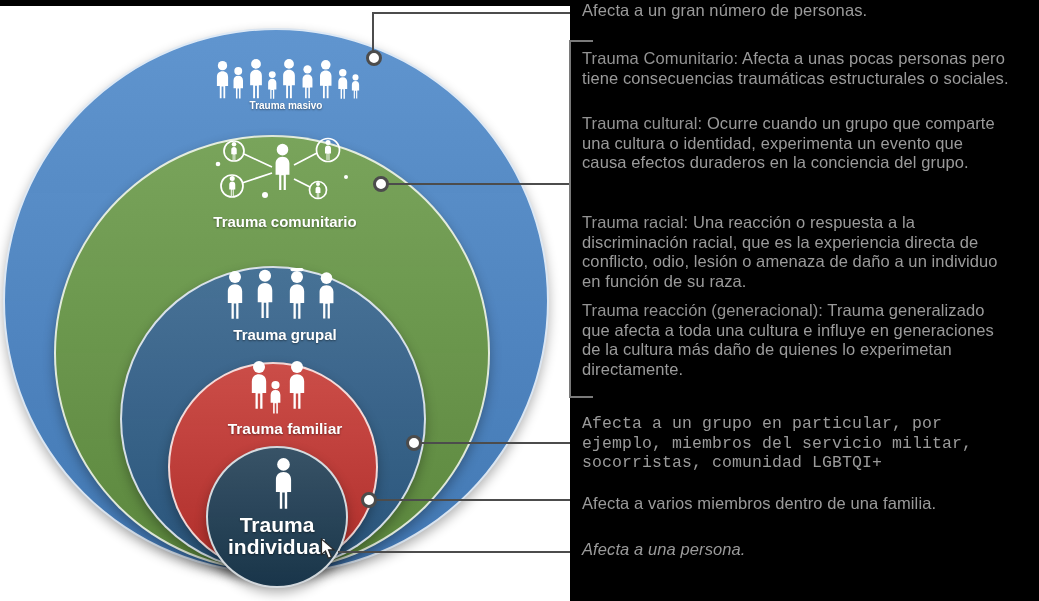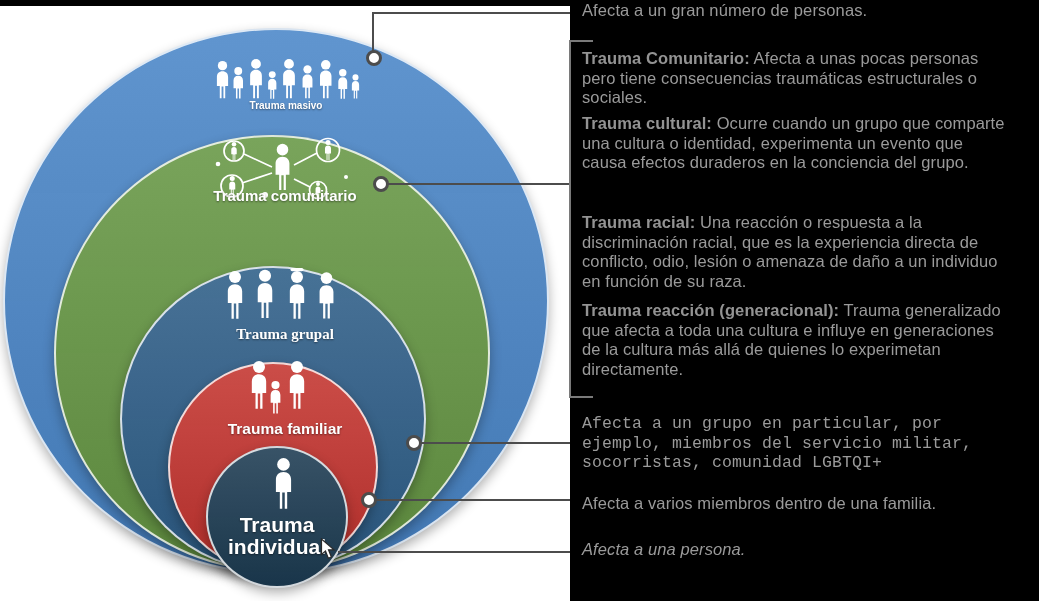--- a/index.html
+++ b/index.html
@@ -15,21 +15,21 @@
   
   .cline{position:absolute;background:#4c4c4c;z-index:6;}
   .cdot{position:absolute;width:10px;height:10px;border-radius:50%;background:#fff;
         border:3px solid #4c4c4c;z-index:7;}
   .bracket{position:absolute;background:#7a7a7a;z-index:9;}
   .top-strip{position:absolute;left:0;top:0;width:570px;height:6px;background:#000;z-index:6;}
   
   .panel{position:absolute;left:570px;top:0;width:469px;height:601px;background:#000;z-index:8;}
   .note{position:absolute;left:12px;width:430px;margin:0;color:#9a9a9a;
         font-size:16.5px;line-height:19.5px;letter-spacing:.1px;z-index:10;}
-  .note b{font-weight:bold;color:#939393;}
+  .note b{font-weight:normal;color:#939393;}
   .cursor{position:absolute;z-index:11;}
 </style>
 </head>
 <body>
 
 <div class="stage">
 
   <svg width="0" height="0" style="position:absolute" aria-hidden="true">
     <symbol id="person" viewBox="0 0 20 46">
       <circle cx="10" cy="5.5" r="5.5"></circle>
@@ -87,24 +87,24 @@
     <use href="#person" x="2" y="0" width="22" height="50"></use>
     <use href="#person" x="40" y="0" width="22" height="50"></use>
     <use href="#person" x="22" y="20" width="15" height="34"></use>
   </svg>
 
   <svg class="icon" style="left:263px;top:458px;z-index:6" width="40" height="54" viewBox="0 0 40 54">
     <use href="#person" x="9" y="0" width="23" height="53"></use>
   </svg>
 
   <div class="ring-label" style="left:166px;top:100px;width:240px;font-size:10px;z-index:6;">Trauma masivo</div>
-  <div class="ring-label" style="left:135px;top:188px;width:300px;font-size:15px;line-height:16px;z-index:6;">
+  <div class="ring-label" style="left:135px;top:214px;width:300px;font-size:15px;line-height:16px;z-index:6;">
     <div>Trauma comunitario</div>
   </div>
-  <div class="ring-label" style="left:165px;top:326px;width:240px;font-size:15px;z-index:6;font-family:Liberation Serif, serif;">Trauma grupal</div>
+  <div class="ring-label" style="left:165px;top:326px;width:240px;font-size:15px;z-index:6;">Trauma grupal</div>
   <div class="ring-label" style="left:165px;top:420px;width:240px;font-size:15.5px;z-index:6;">Trauma familiar</div>
   <div class="ring-label" style="left:197px;top:514px;width:160px;font-size:21px;line-height:22px;z-index:6;">
     <div>Trauma</div>
     <div>individual</div>
   </div>
 
   <div class="cline" style="left:372px;top:12px;width:2px;height:47px;"></div>
   <div class="cline" style="left:372px;top:12px;width:200px;height:2px;"></div>
   <div class="cdot" style="left:366px;top:50px;"></div>
 
@@ -134,21 +134,21 @@
     <p class="note" style="top:49px;">
       <b>Trauma Comunitario:</b><span> Afecta a unas pocas personas pero tiene consecuencias traumáticas estructurales o sociales.</span>
     </p>
     <p class="note" style="top:114px;">
       <b>Trauma cultural:</b><span> Ocurre cuando un grupo que comparte una cultura o identidad, experimenta un evento que causa efectos duraderos en la conciencia del grupo.</span>
     </p>
     <p class="note" style="top:213px;">
       <b>Trauma racial:</b><span> Una reacción o respuesta a la discriminación racial, que es la experiencia directa de conflicto, odio, lesión o amenaza de daño a un individuo en función de su raza.</span>
     </p>
     <p class="note" style="top:301px;">
-      <b>Trauma reacción (generacional):</b><span> Trauma generalizado que afecta a toda una cultura e influye en generaciones de la cultura más allá de quienes lo experimetan directamente.</span>
+      <b>Trauma reacción (generacional):</b><span> Trauma generalizado que afecta a toda una cultura e influye en generaciones de la cultura más daño de quienes lo experimetan directamente.</span>
     </p>
     <p class="note" style="top:414px;font-family:Liberation Mono, monospace;">
       <b></b><span>Afecta a un grupo en particular, por ejemplo, miembros del servicio militar, socorristas, comunidad LGBTQI+</span>
     </p>
     <p class="note" style="top:494px;">
       <b></b><span>Afecta a varios miembros dentro de una familia.</span>
     </p>
     <p class="note" style="top:540px;font-style:italic;">
       <b></b><span>Afecta a una persona.</span>
     </p>

